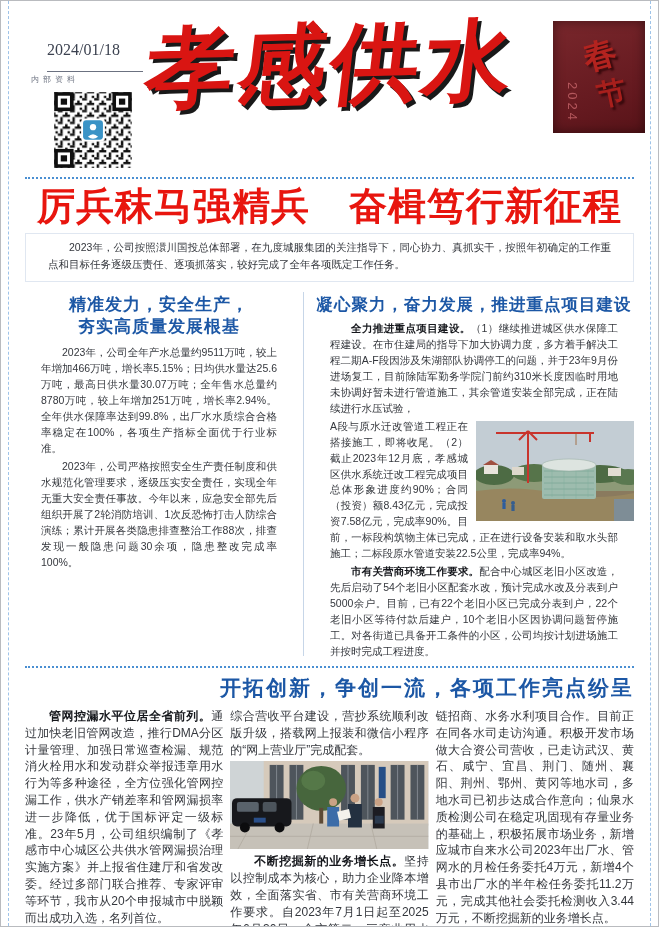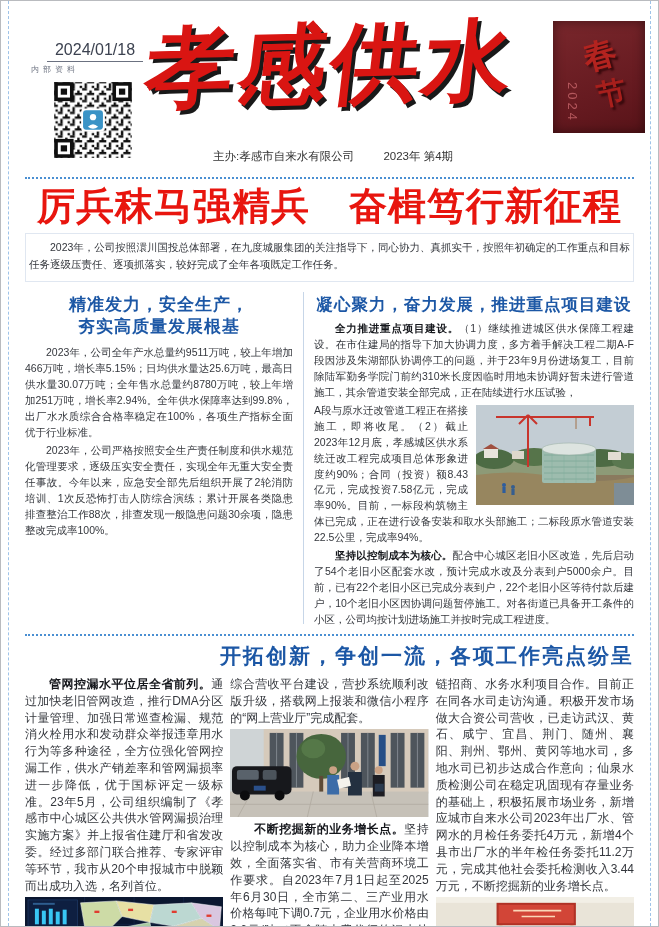--- a/index.html
+++ b/index.html
@@ -8,22 +8,22 @@
         font-family:"Liberation Sans","DejaVu Sans",sans-serif;color:#3a3a3a;}
   .page::before,.page::after{content:"";position:absolute;top:0;bottom:0;border-left:1px dashed #9fc3e8;}
   .page::before{left:7px}
   .page::after{right:7px}
 
   
   .mast{position:relative;height:172px;}
   .mast-left{position:absolute;left:30px;top:34px;width:160px;}
   .org-row{display:flex;align-items:center;gap:4px;}
   .org{font-size:13px;font-weight:bold;color:#2a2f38;letter-spacing:.5px;}
-  .date{font-size:16px;color:#3c4250;margin:6px 0 2px 16px;padding-bottom:2px;
-        border-bottom:1.5px solid #6b7180;width:96px;text-align:center;}
+  .date{font-size:16px;color:#3c4250;margin:6px 0 2px 16px;padding-bottom:12px;
+        border-bottom:1.5px solid #6b7180;width:96px;text-align:left;font-family:Liberation Serif, serif;}
   .internal{font-size:8px;color:#707684;letter-spacing:4px;width:128px;}
   .qr{margin:6px 0 0 22px;width:80px;height:78px;}
   .mast-title{position:absolute;left:146px;top:14px;width:400px;font-size:88px;line-height:1.1;
         font-weight:900;color:#d91512;letter-spacing:4px;white-space:nowrap;
         font-family:"DejaVu Serif","Liberation Serif",serif;
         transform:skewX(-8deg) rotate(-1.5deg);text-shadow:4px 4px 0 #191919;}
   .festival{position:absolute;right:13px;top:20px;width:92px;height:112px;
         background:linear-gradient(160deg,#79272c 0%,#64191f 70%,#571318 100%);
         box-shadow:inset 0 0 12px rgba(0,0,0,.45);}
   .fc1{display:block;font-size:33px;font-weight:900;color:#b3231f;text-shadow:2px 3px 2px #38090c;
@@ -33,32 +33,32 @@
   .fest-year{position:absolute;left:12px;bottom:10px;writing-mode:vertical-rl;
         font-size:13px;color:#b4575c;letter-spacing:3px;}
   .publisher-line{position:absolute;left:212px;top:148px;font-size:11.5px;color:#333;}
   .publisher-line .issue{margin-left:26px;}
 
   .dotted-sep{border-top:2px dotted #4a8fd2;margin:4px 24px;}
 
   
   .headline{margin:8px 24px 4px;text-align:center;font-size:38px;font-weight:900;
         color:#e8150e;letter-spacing:1px;line-height:1.05;white-space:nowrap;}
-  .intro-box{margin:6px 24px 6px;border:1px solid #e0e7f1;padding:5px 3px 7px;}
+  .intro-box{margin:6px 24px 6px;border:1px solid #e0e7f1;padding:5px 22px 7px;}
   .intro-box p{margin:0;font-size:10.5px;line-height:1.65;text-indent:2em;text-align:justify;color:#33363c;}
 
   
   .two-col{display:flex;margin:2px 24px 0;}
   .col-l{width:268px;flex:none;}
   .vdiv{width:1px;background:#c7d6e8;margin:4px 10px 6px;}
   .col-r{flex:1;min-width:0;}
   .art-head{color:#1c57a5;font-weight:900;text-align:center;letter-spacing:1px;margin:6px 0 6px;}
   .col-l .art-head{font-size:17px;line-height:1.35;}
   .col-r .art-head{font-size:16.5px;line-height:1.3;}
-  .two-col p{margin:0 0 2px;font-size:10.5px;line-height:1.52;text-align:justify;text-indent:2em;color:#34373d;}
+  .two-col p{margin:0 16px 2px;font-size:10.5px;line-height:1.52;text-align:justify;text-indent:2em;color:#34373d;}
   .two-col p b{color:#15171c;}
   p.cont{text-indent:0;}
   .photo-construction{float:right;width:158px;height:100px;margin:2px 0 3px 8px;}
   .flow{display:flow-root;}
 
   
   .bottom-head{margin:6px 24px 6px;text-align:right;font-size:21px;font-weight:900;
         color:#1c57a5;letter-spacing:2px;}
   .three-col{display:flex;gap:7px;margin:0 24px;}
   .three-col .col{flex:1;min-width:0;}
@@ -111,24 +111,20 @@
     </div>
 
     <div class="mast-title">孝感供水</div>
 
     <div class="festival">
       <span class="fc1">春</span>
       <span class="fc2">节</span>
       <span class="fest-year">2024</span>
     </div>
 
-    <div class="publisher-line">
-      <span>主办:孝感市自来水有限公司</span>
-      <span class="issue">2023年 第4期</span>
-    </div>
   </header>
 
   <div class="dotted-sep"></div>
 
   <h1 class="headline">厉兵秣马强精兵　奋楫笃行新征程</h1>
 
   <div class="intro-box">
     <p>2023年，公司按照澴川国投总体部署，在九度城服集团的关注指导下，同心协力、真抓实干，按照年初确定的工作重点和目标任务逐级压责任、逐项抓落实，较好完成了全年各项既定工作任务。</p>
   </div>
 
@@ -167,21 +163,21 @@
             <path d="M52,62 V10 M20,12 H118 M52,10 l-9,9 M52,10 l9,9 M114,12 v9" stroke="#c8342c" stroke-width="2" fill="none"></path>
             <path d="M100,12 v12" stroke="#9a5a2a" stroke-width="0.8"></path>
             <circle cx="28" cy="80" r="2" fill="#2d5d9e"></circle>
               <rect x="26.4" y="82" width="3.2" height="6" fill="#2d5d9e"></rect>
             <circle cx="37" cy="82" r="2" fill="#355e8f"></circle>
               <rect x="35.4" y="84" width="3.2" height="6" fill="#355e8f"></rect>
           </svg>
         </div>
         <p class="cont">A段与原水迁改管道工程正在搭接施工，即将收尾。（2）截止2023年12月底，孝感城区供水系统迁改工程完成项目总体形象进度约90%；合同（投资）额8.43亿元，完成投资7.58亿元，完成率90%。目前，一标段构筑物主体已完成，正在进行设备安装和取水头部施工；二标段原水管道安装22.5公里，完成率94%。</p>
       </div>
-      <p><b>坚持以控制成本为核心。</b><span>配合中心城区老旧小区改造，先后启动了54个老旧小区配套水改，预计完成水改及分表到户5000余户。目前，已有22个老旧小区已完成分表到户，22个老旧小区等待付款后建户，10个老旧小区因协调问题暂停施工。对各街道已具备开工条件的小区，公司均按计划进场施工并按时完成工程进度。</span></p>
+      <p><b>市有关营商环境工作要求。</b><span>配合中心城区老旧小区改造，先后启动了54个老旧小区配套水改，预计完成水改及分表到户5000余户。目前，已有22个老旧小区已完成分表到户，22个老旧小区等待付款后建户，10个老旧小区因协调问题暂停施工。对各街道已具备开工条件的小区，公司均按计划进场施工并按时完成工程进度。</span></p>
     </div>
   </section>
 
   <div class="dotted-sep"></div>
 
   <h2 class="bottom-head">开拓创新，争创一流，各项工作亮点纷呈</h2>
 
   <section class="three-col">
 
     <div class="col">

